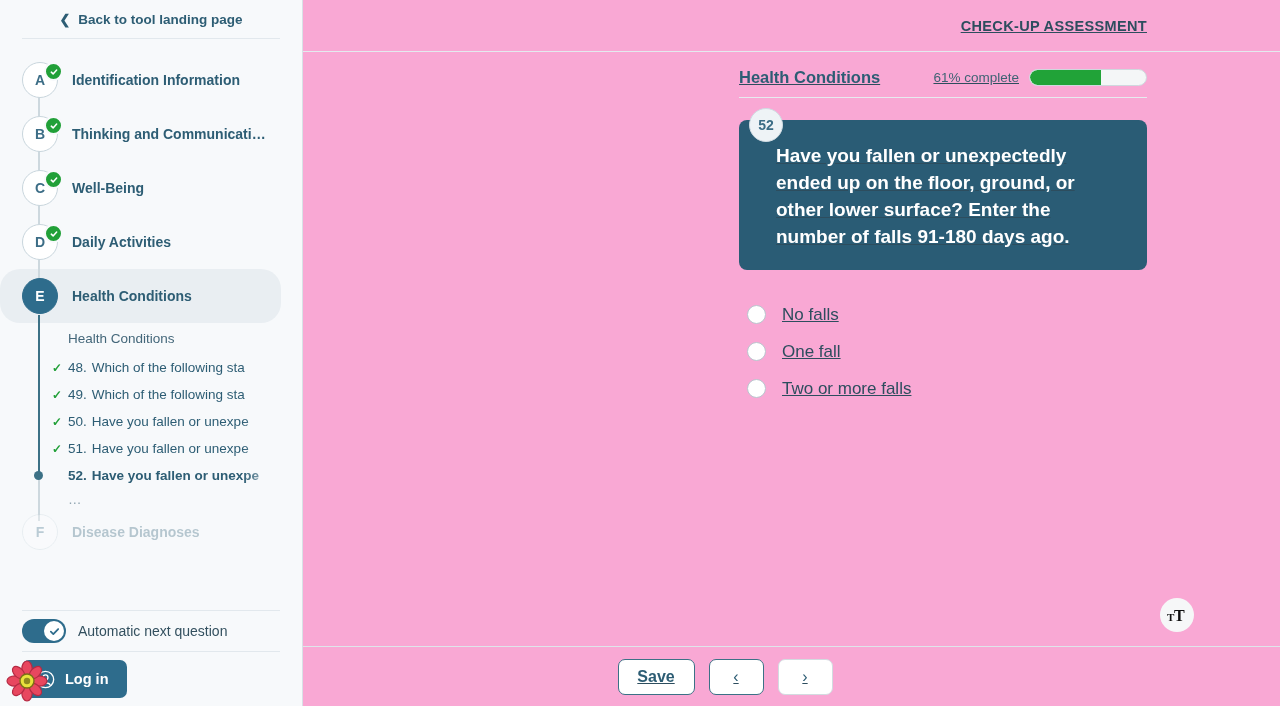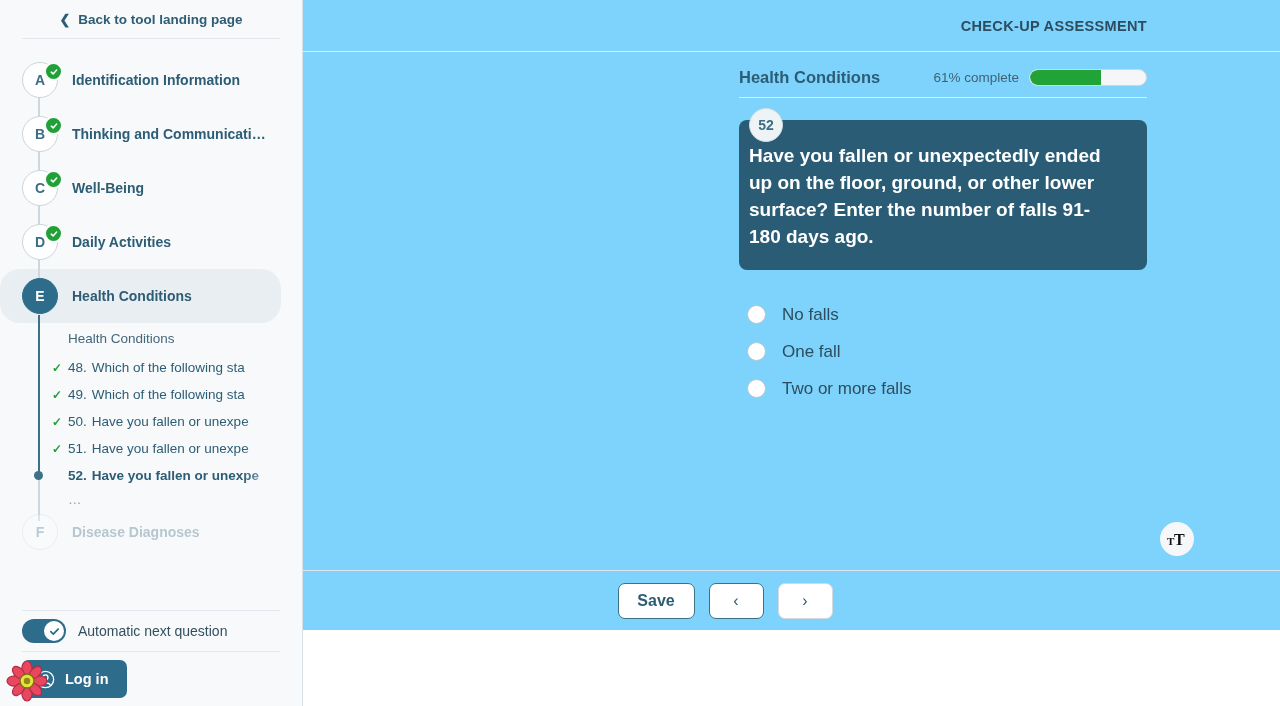--- a/index.html
+++ b/index.html
@@ -100,21 +100,21 @@
   .login-wrap{height:54px;display:flex;align-items:center;padding-left:22px;position:relative;}
   .login-btn{
     display:flex;align-items:center;gap:10px;background:#2e6c8c;color:#fff;
     border:none;border-radius:7px;height:38px;padding:0 18px 0 14px;
     font-size:14.5px;font-weight:700;cursor:pointer;font-family:inherit;
   }
   .login-btn .usr{width:19px;height:19px;}
   .cursor-flower{position:absolute;left:6px;top:8px;width:42px;height:42px;pointer-events:none;z-index:20;}
 
   
-  .main{position:relative;flex:1;height:630px;display:flex;flex-direction:column;background:#7dd3fc;}
+  .main{position:relative;flex:1;height:706px;display:flex;flex-direction:column;background:#f9a8d4;text-decoration:underline;}
   .topbar{
     height:52px;flex:0 0 52px;display:flex;align-items:center;justify-content:flex-end;
     padding-right:133px;border-bottom:1px solid #e4eaef;box-sizing:border-box;
   }
   .topbar .t{font-size:14.5px;font-weight:700;letter-spacing:.35px;color:#2d4d5e;}
 
   .content{flex:1;position:relative;overflow:hidden;}
   .sec-head{
     display:flex;align-items:center;justify-content:space-between;
     margin:16px 133px 0 436px;padding-bottom:10px;border-bottom:1px solid #e6ebef;
@@ -131,21 +131,21 @@
   .qcard-wrap{position:relative;margin:22px 133px 0 436px;}
   .qbadge{
     position:absolute;left:10px;top:-12px;z-index:3;width:32px;height:32px;border-radius:50%;
     background:#eef3f6;border:1px solid #cfdbe2;display:flex;align-items:center;justify-content:center;
     font-size:14px;font-weight:600;color:#3c6d86;
   }
   .qcard{
     background:#2a5c75;border-radius:8px;color:#fff;
     padding:22px 26px 20px 10px;box-sizing:border-box;min-height:92px;
   }
-  .qtext{font-size:19px;font-weight:700;line-height:27px;padding-left:0;}
+  .qtext{font-size:19px;font-weight:700;line-height:27px;padding-left:0;margin-left:27px;}
 
   .options{margin:26px 0 0 444px;}
   .opt{display:flex;align-items:center;height:37px;cursor:pointer;}
   .radio{
     width:17px;height:17px;border-radius:50%;border:1px solid #b9c6ce;background:#fff;flex:0 0 17px;
   }
   .opt .olabel{margin-left:16px;font-size:17px;color:#2d4d5e;}
 
   .textsize{
     position:absolute;right:86px;bottom:14px;width:34px;height:34px;border-radius:50%;

